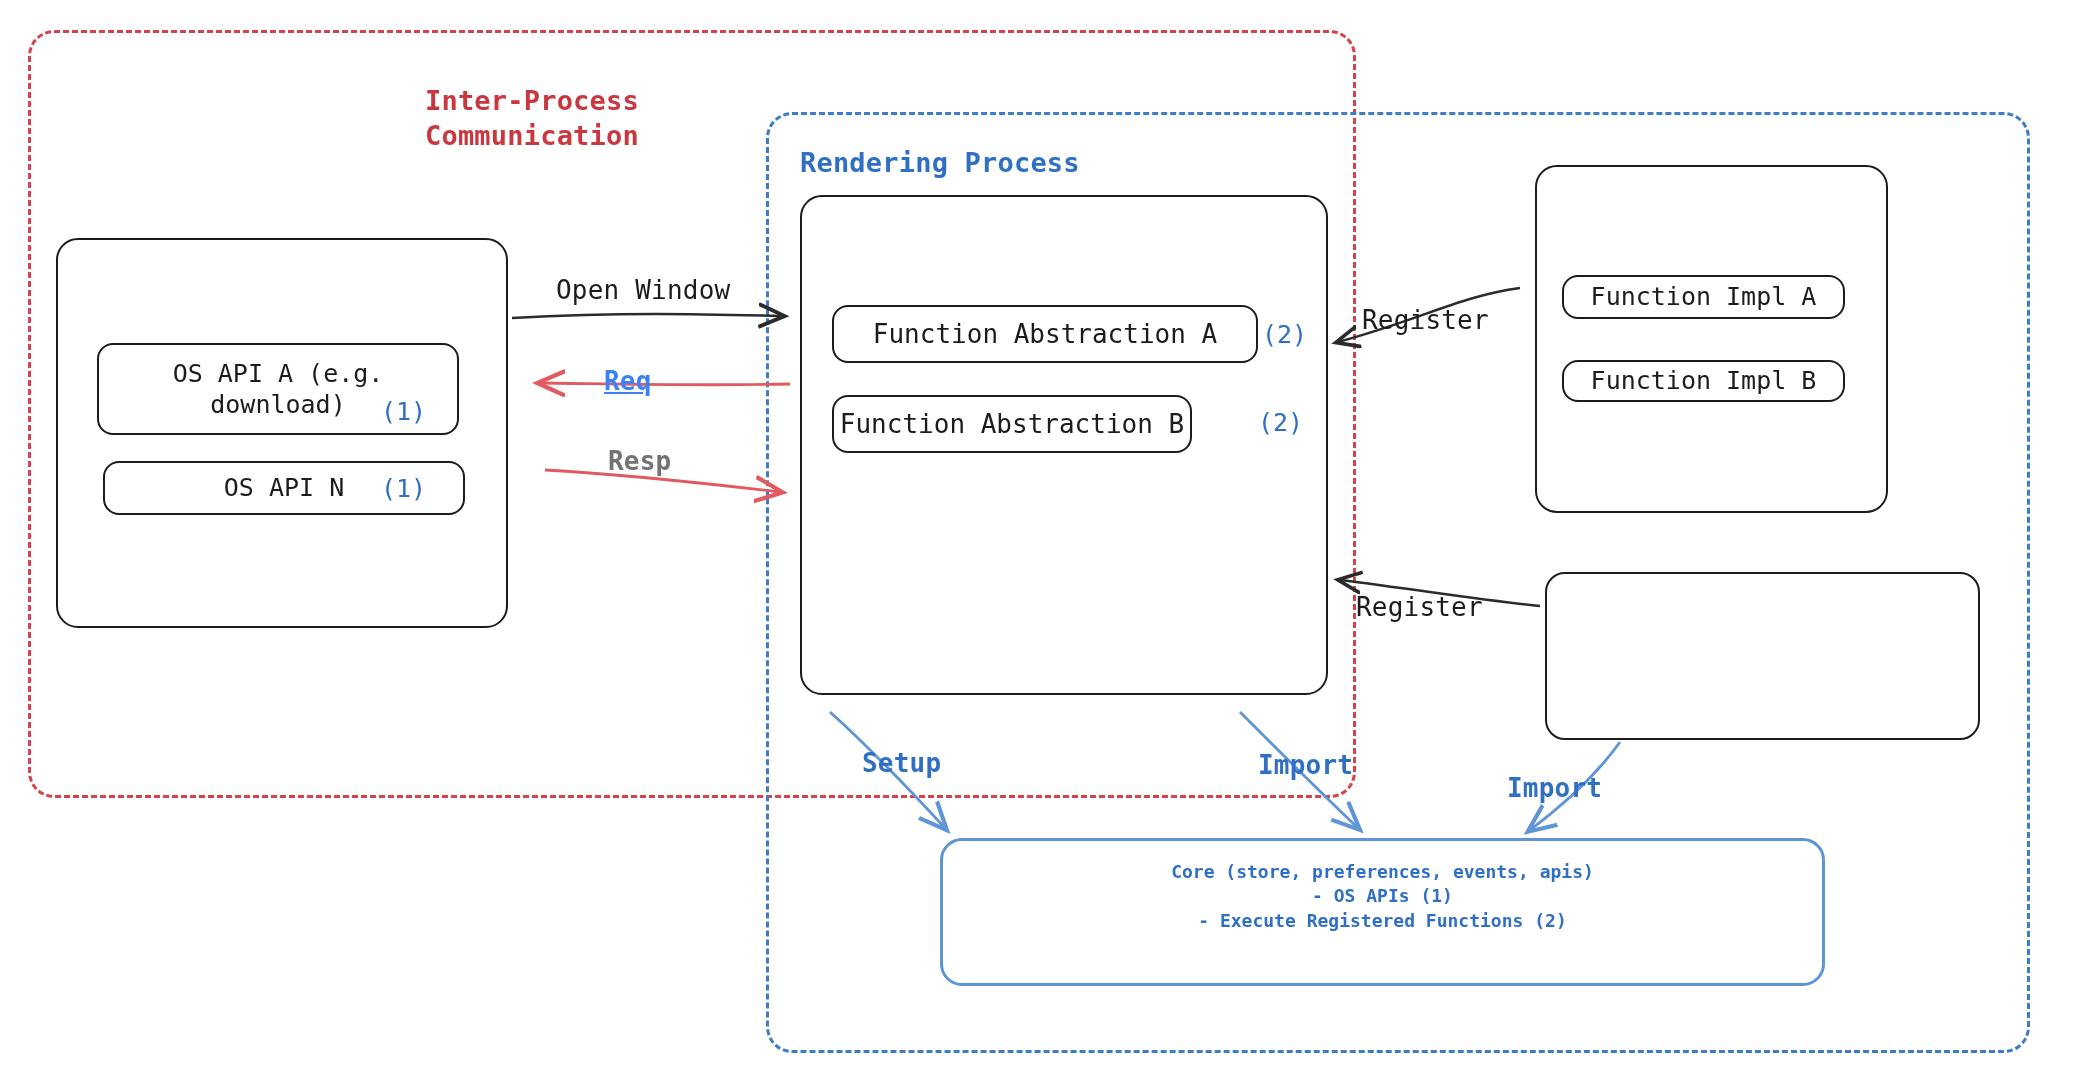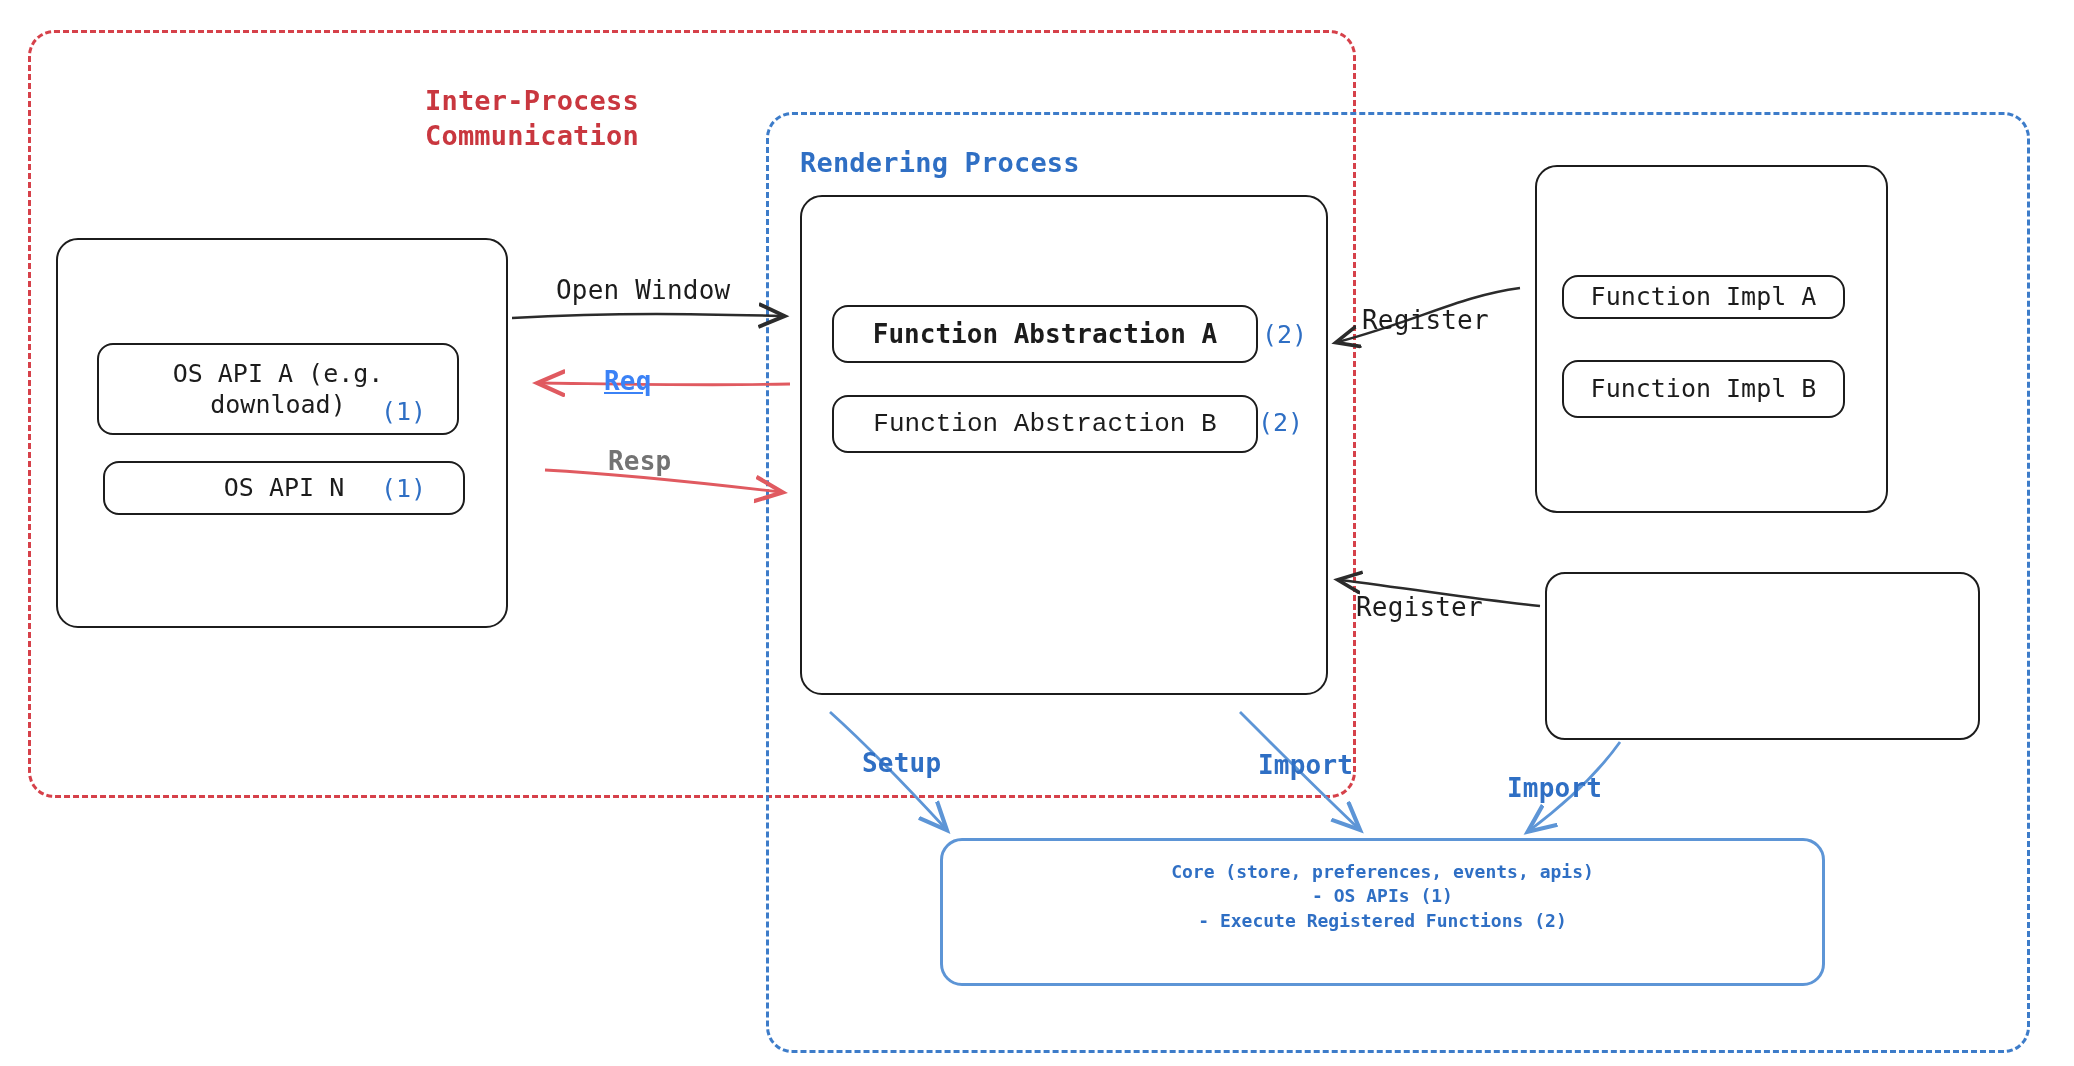--- a/index.html
+++ b/index.html
@@ -88,32 +88,32 @@
     font-size: 25px;
     font-weight: 400;
   }
   .marker-abs { position: absolute; z-index: 6; }
   .m-osa { left: 381px; top: 397px; }
   .m-osn { left: 381px; top: 474px; }
 
   
   .box-web { left: 800px; top: 195px; width: 528px; height: 500px; }
   .lbl-web { left: 940px; top: 247px; }
-  .pill-fa { left: 832px; top: 305px; width: 426px; height: 58px; font-size: 26px; font-weight: bold; }
-  .pill-fb { left: 832px; top: 395px; width: 426px; height: 58px; font-size: 26px; font-family: Liberation Mono, monospace; }
+  .pill-fa { left: 832px; top: 305px; width: 426px; height: 58px; font-size: 26px; }
+  .pill-fb { left: 832px; top: 395px; width: 360px; height: 58px; font-size: 26px; }
   .pill-fn { left: 832px; top: 485px; width: 426px; height: 58px; font-size: 26px; }
   .lbl-exec { left: 845px; top: 579px; font-size: 26px; }
   .m-fa { left: 1262px; top: 320px; }
   .m-fb { left: 1258px; top: 408px; }
 
   
   .box-pa { left: 1535px; top: 165px; width: 353px; height: 348px; }
   .lbl-pa { left: 1572px; top: 212px; }
   .pill-pia { left: 1562px; top: 275px; width: 283px; height: 44px; font-size: 25px; }
-  .pill-pib { left: 1562px; top: 360px; width: 283px; height: 58px; font-size: 25px; }
+  .pill-pib { left: 1562px; top: 360px; width: 283px; height: 42px; font-size: 25px; }
   .lbl-init { left: 1572px; top: 443px; }
 
   
   .box-pb { left: 1545px; top: 572px; width: 435px; height: 168px; border-radius: 20px; }
   .lbl-pb {
     left: 1572px; top: 594px;
     font-size: 26px; line-height: 1.30; white-space: pre-line;
   }
 
   

